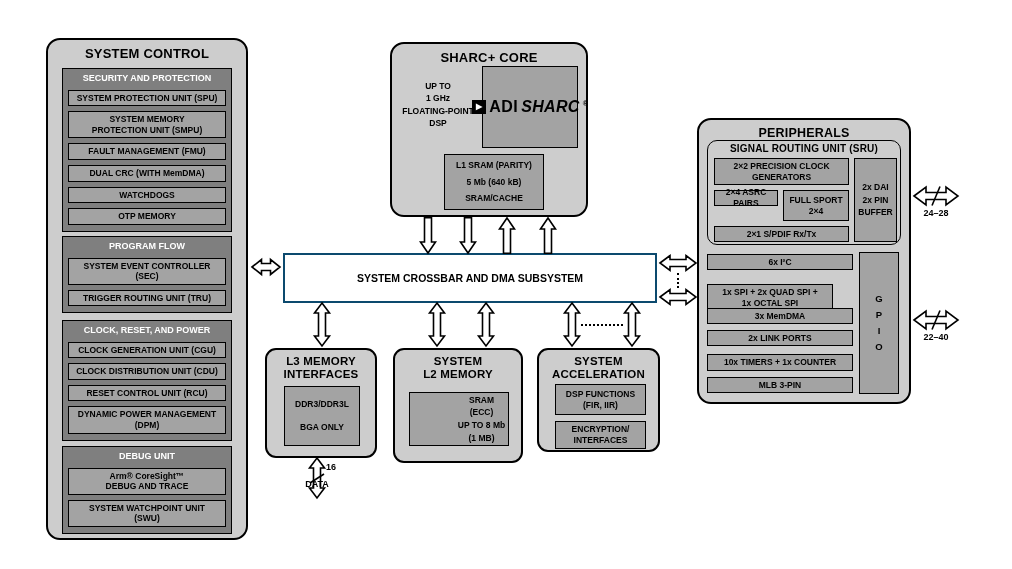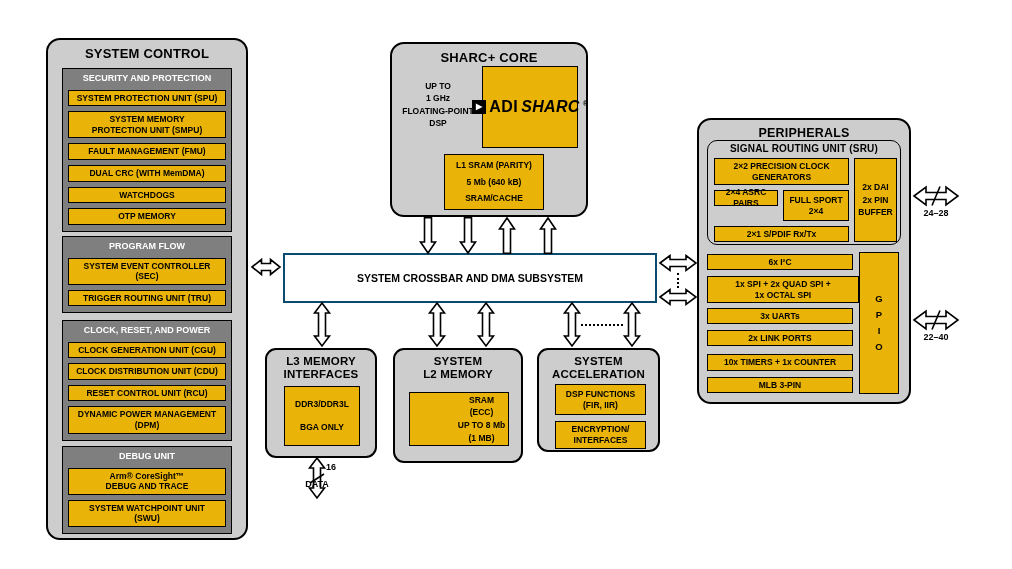--- a/index.html
+++ b/index.html
@@ -4,21 +4,21 @@
 <style>
   html,body{margin:0;padding:0;background:#fff;}
   .canvas{position:relative;width:1012px;height:569px;background:#fff;
           font-family:"Liberation Sans",sans-serif;color:#000;overflow:hidden;}
   .panel{position:absolute;background:#cdcdcd;border:2px solid #000;border-radius:14px;box-sizing:border-box;}
   .ptitle{position:absolute;top:6px;left:0;width:100%;text-align:center;font-weight:700;font-size:13px;letter-spacing:.2px;white-space:pre-line;}
   .ptitle.sm{font-size:11.5px;line-height:1.15;top:5px;}
   .section{position:absolute;background:#7f7f7f;border:1.5px solid #000;box-sizing:border-box;
            display:flex;flex-direction:column;gap:5px;padding:0 5px 6px;}
   .sh{color:#fff;font-weight:700;font-size:9px;text-align:center;padding-top:3px;line-height:1.4;}
-  .box{background:#eab308;border:1.5px solid #000;box-sizing:border-box;font-weight:700;font-size:8.5px;
+  .box{background:#a3a3a3;border:1.5px solid #000;box-sizing:border-box;font-weight:700;font-size:8.5px;
        line-height:1.25;text-align:center;display:flex;align-items:center;justify-content:center;
        white-space:pre-line;padding:2px 1px;}
   .abs{position:absolute;}
   .pre{white-space:pre-line;font-weight:700;}
   .logo-row{display:inline-flex;align-items:baseline;gap:3px;}
   .logo-tri{background:#000;color:#fff;width:14px;height:14px;display:inline-flex;align-items:center;
             justify-content:center;font-size:8px;align-self:center;}
   .logo-adi{font-weight:700;font-size:16px;letter-spacing:.5px;}
   .logo-sharc{font-weight:700;font-style:italic;font-size:16px;letter-spacing:.3px;}
   .logo-reg{font-size:7px;vertical-align:super;position:relative;top:-6px;}
@@ -151,23 +151,23 @@
 PAIRS</div>
       <div class="box abs" style="left:75px;top:49px;width:66px;height:31px;">FULL SPORT
 2×4</div>
       <div class="box abs" style="left:6px;top:85px;width:135px;height:16px;">2×1 S/PDIF Rx/Tx</div>
       <div class="box abs" style="left:146px;top:17px;width:43px;height:84px;line-height:1.5;">2x DAI
 2x PIN
 BUFFER</div>
     </div>
 
     <div class="box abs" style="left:8px;top:134px;width:146px;height:16px;">6x I²C</div>
-    <div class="box abs" style="left:8px;top:156px;width:152px;height:27px;">1x SPI + 2x QUAD SPI +
+    <div class="box abs" style="left:8px;top:164px;width:126px;height:27px;">1x SPI + 2x QUAD SPI +
 1x OCTAL SPI</div>
-    <div class="box abs" style="left:8px;top:188px;width:146px;height:16px;">3x UARTs</div>
+    <div class="box abs" style="left:8px;top:188px;width:146px;height:16px;">3x MemDMA</div>
     <div class="box abs" style="left:8px;top:210px;width:146px;height:16px;">2x LINK PORTS</div>
     <div class="box abs" style="left:8px;top:234px;width:146px;height:17px;">10x TIMERS + 1x COUNTER</div>
     <div class="box abs" style="left:8px;top:257px;width:146px;height:16px;">MLB 3-PIN</div>
     <div class="box abs" style="left:160px;top:132px;width:40px;height:142px;font-size:9.5px;line-height:1.7;">G
 P
 I
 O</div>
   </div>
 
   <svg style="left:913px;top:185px;" width="46" height="22">

